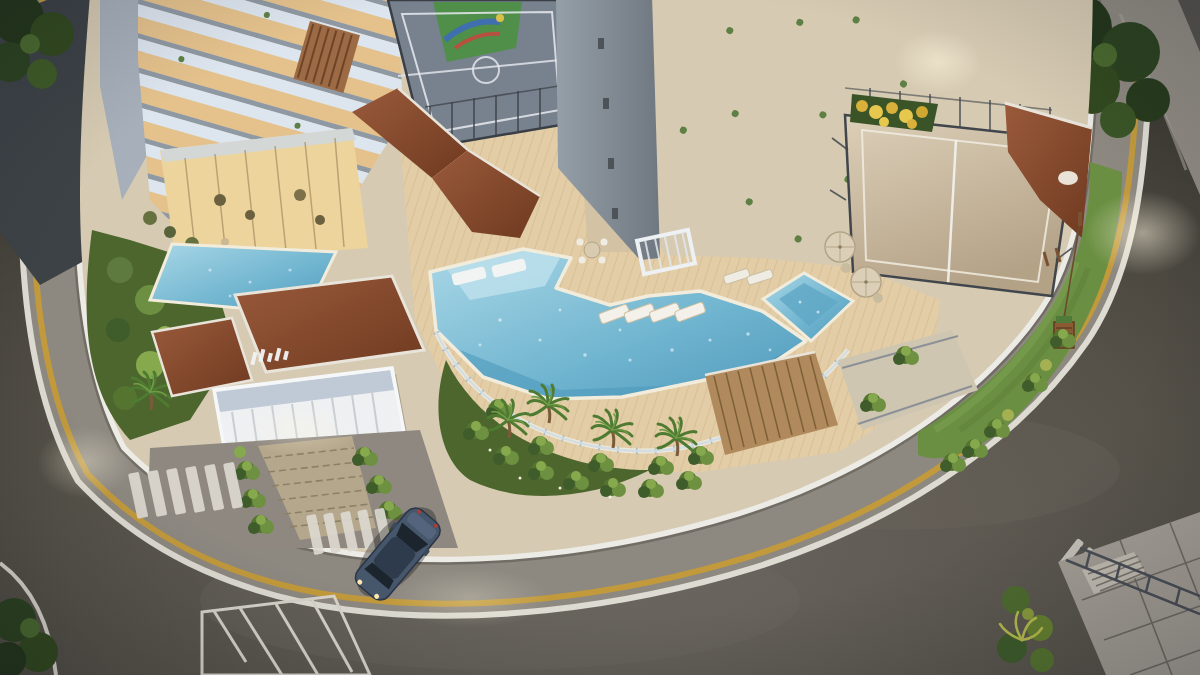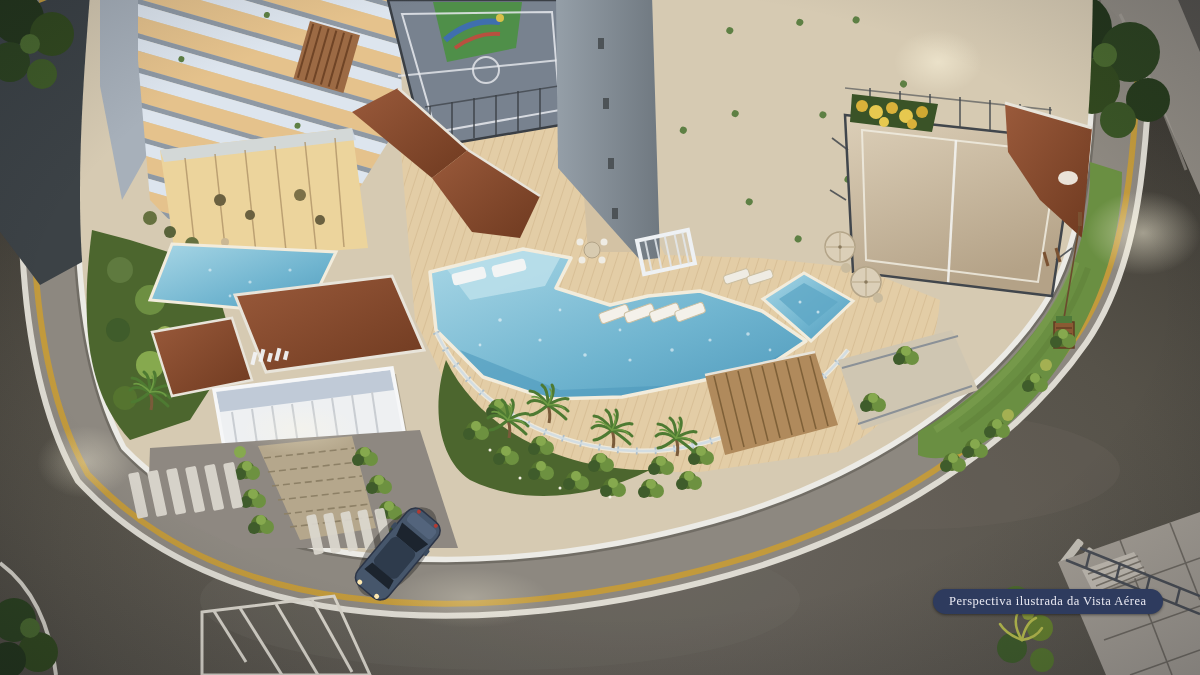--- a/index.html
+++ b/index.html
@@ -650,14 +650,13 @@
   <g>
     <ellipse cx="1143" cy="233" rx="58" ry="42" fill="url(#glowG)"></ellipse>
     <ellipse cx="938" cy="62" rx="44" ry="32" fill="url(#glowG)"></ellipse>
     <ellipse cx="85" cy="462" rx="48" ry="36" fill="url(#glowG)" opacity=".7"></ellipse>
     <ellipse cx="470" cy="598" rx="80" ry="30" fill="url(#glowG)" opacity=".5"></ellipse>
     <ellipse cx="300" cy="430" rx="60" ry="26" fill="url(#glowG)" opacity=".6"></ellipse>
   </g>
   <rect x="0" y="0" width="1200" height="675" fill="url(#vigG)"></rect>
 </svg>
 
-<div class="caption-badge">Perspectiva ilustrada da Vista Aérea</div>
 </div>
 
 </body></html>

